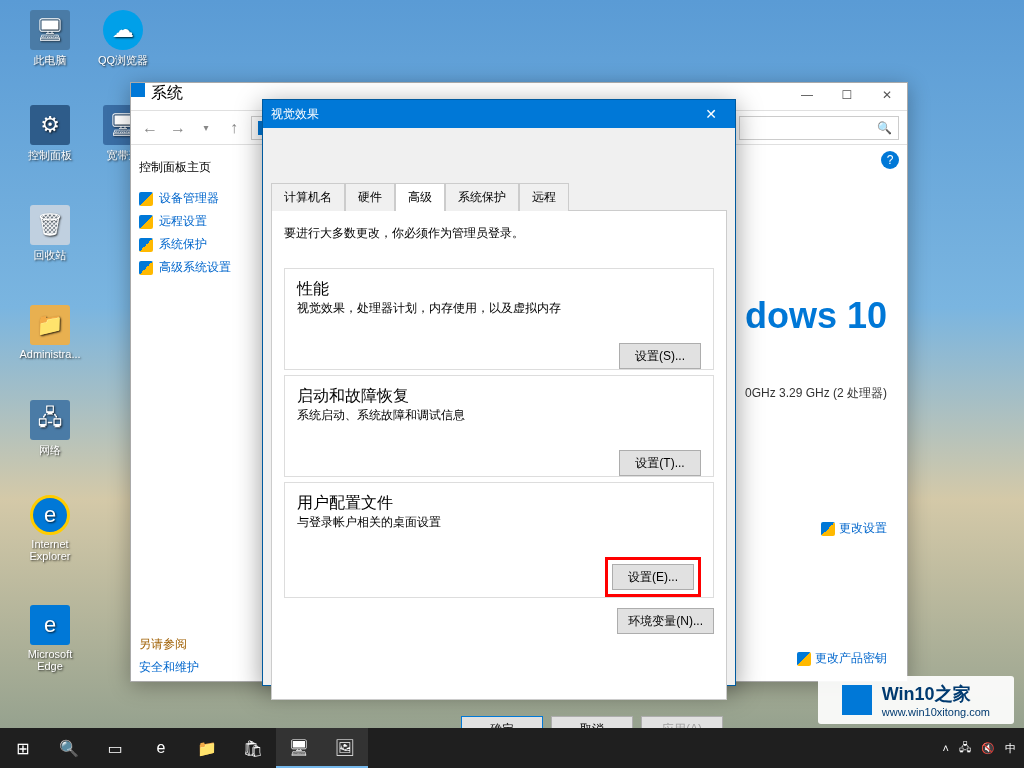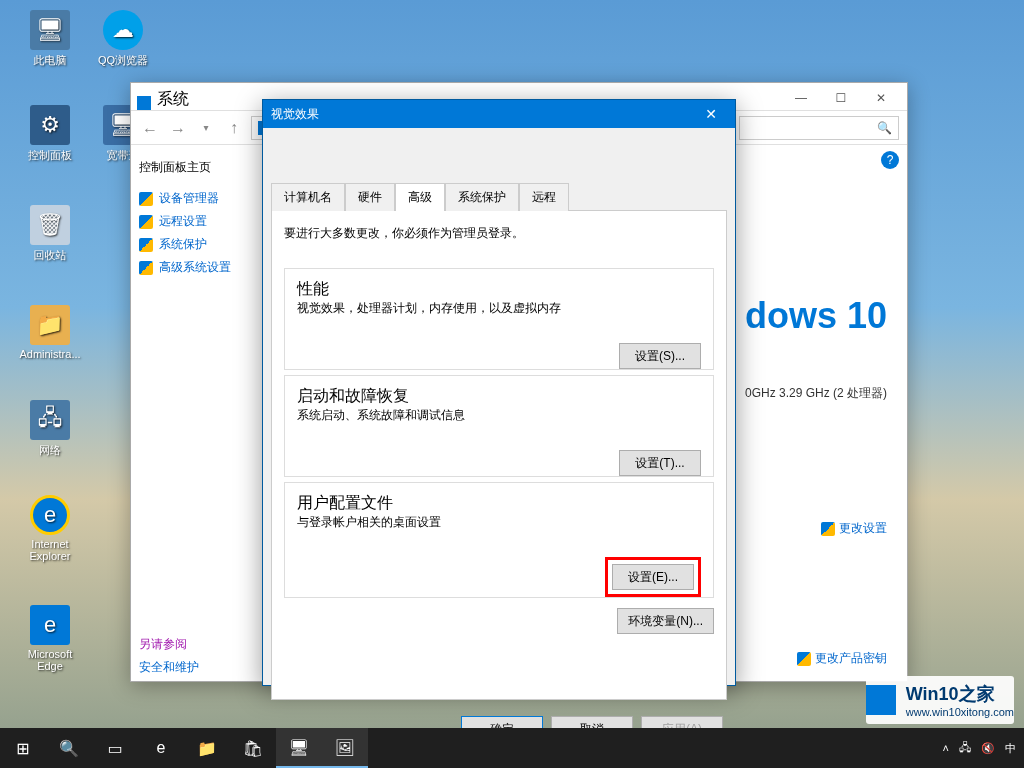--- a/index.html
+++ b/index.html
@@ -14,33 +14,33 @@
 .icon-kd { background: #3a6ea5; border-radius: 3px; }
 .icon-recycle { background: #c0d0e0; border-radius: 3px; }
 .icon-admin { background: #e8b050; border-radius: 3px; }
 .icon-network { background: #4a7ba6; border-radius: 3px; }
 .icon-ie { background: #0078d7; border-radius: 50%; border: 3px solid #ffcc00; }
 .icon-edge { background: #0078d7; border-radius: 3px; }
 .icon-generic { display: flex; align-items: center; justify-content: center; font-size: 22px; }
 
 
 .sys-window { position: absolute; left: 130px; top: 82px; width: 778px; height: 600px; background: white; border: 1px solid #aaa; box-shadow: 0 4px 20px rgba(0,0,0,0.3); }
-.sys-titlebar { height: 28px; display: flex; align-items: flex-end; padding: 0 6px; background: white; border-bottom: 1px solid #e0e0e0; }
+.sys-titlebar { height: 28px; display: flex; align-items: flex-start; padding: 0 0; background: white; border-bottom: 1px solid #e0e0e0; }
 .sys-titlebar .win-ctrl { margin-left: auto; display: flex; }
 .win-ctrl span { width: 40px; height: 24px; display: flex; align-items: center; justify-content: center; font-size: 12px; color: #555; cursor: pointer; }
 .sys-toolbar { height: 34px; display: flex; align-items: center; padding: 0 8px; border-bottom: 1px solid #e0e0e0; gap: 6px; }
 .nav-arrow { width: 22px; height: 22px; color: #888; display:flex; align-items:center; justify-content:center; }
 .breadcrumb { flex: 1; height: 24px; border: 1px solid #ccc; display: flex; align-items: center; padding: 0 6px; font-size: 12px; color: #333; }
 .breadcrumb .mon-icon { width: 18px; height: 14px; background: #0078d7; margin-right: 6px; }
 .search-box { width: 160px; height: 24px; border: 1px solid #ccc; font-size: 12px; padding: 0 6px; color: #888; display:flex; align-items:center; justify-content:space-between; }
 .sys-body { display: flex; height: calc(100% - 62px); }
 .sys-sidebar { width: 130px; padding: 14px 8px; font-size: 12px; }
 .sys-sidebar .side-link { display: flex; align-items: center; gap: 6px; margin: 6px 0; color: #0066cc; cursor: pointer; }
 .shield-ico { width: 14px; height: 14px; background: linear-gradient(135deg, #0078d7 50%, #ffb900 50%); border-radius: 2px; }
-.see-also { margin-top: 360px; color: #a21caf; font-size: 12px; }
+.see-also { margin-top: 360px; color: #a16207; font-size: 12px; }
 .sys-main { flex: 1; padding: 16px; position: relative; }
 .win10-logo { position: absolute; right: 20px; top: 150px; font-size: 36px; font-weight: 700; color: #0078d7; }
 .sys-specs { position: absolute; right: 20px; top: 240px; font-size: 12px; color: #333; }
 .change-link { position: absolute; font-size: 12px; color: #0066cc; display: flex; align-items: center; gap: 4px; cursor:pointer; }
 .help-btn { position: absolute; right: 8px; top: 68px; width: 18px; height: 18px; background: #0078d7; color: white; border-radius: 50%; font-size: 12px; display: flex; align-items: center; justify-content: center; }
 
 
 .props-dialog { position: absolute; left: 262px; top: 99px; width: 474px; height: 587px; background: #f0f0f0; border: 1px solid #005a9e; box-shadow: 0 6px 25px rgba(0,0,0,0.4); }
 .props-title { height: 28px; background: #0078d7; color: white; display: flex; align-items: center; padding: 0 8px; font-size: 12px; }
 .props-title .close-btn { margin-left: auto; width: 32px; height: 20px; display: flex; align-items: center; justify-content: center; cursor: pointer; font-size: 14px; }
@@ -59,21 +59,21 @@
 .dlg-footer { display: flex; justify-content: flex-end; gap: 8px; padding: 8px 12px; }
 .env-row { text-align: right; margin-top: 10px; }
 
 
 .taskbar { position: absolute; bottom: 0; left: 0; right: 0; height: 40px; background: #1f1f1f; display: flex; align-items: center; }
 .tb-item { width: 46px; height: 40px; display: flex; align-items: center; justify-content: center; color: white; font-size: 16px; cursor: pointer; }
 .tb-item.active { background: #333; border-bottom: 2px solid #76b9ed; }
 .tb-tray { margin-left: auto; display: flex; align-items: center; gap: 10px; padding-right: 8px; color: white; font-size: 11px; }
 
 
-.watermark { position: absolute; right: 10px; bottom: 44px; background: rgba(255,255,255,0.92); padding: 6px 0; border-radius: 3px; display: flex; align-items: center; gap: 10px; font-size: 11px; color: #003a70; }
+.watermark { position: absolute; right: 10px; bottom: 44px; background: rgba(255,255,255,0.92); padding: 6px 24px; border-radius: 3px; display: flex; align-items: center; gap: 10px; font-size: 11px; color: #003a70; }
 .watermark .wm-logo { width: 30px; height: 30px; background: #0078d7; }
 .watermark .wm-title { font-size: 18px; font-weight: bold; }
 </style>
 </head>
 <body>
 
 <div class="desktop-icon" style="left:15px; top:10px;"><div class="icon-img icon-generic icon-computer">🖥</div><span>此电脑</span></div>
 <div class="desktop-icon" style="left:88px; top:10px;"><div class="icon-img icon-generic icon-qq">☁</div><span>QQ浏览器</span></div>
 <div class="desktop-icon" style="left:15px; top:105px;"><div class="icon-img icon-generic icon-panel">⚙</div><span>控制面板</span></div>
 <div class="desktop-icon" style="left:88px; top:105px;"><div class="icon-img icon-generic icon-kd">🖥</div><span>宽带连</span></div>

